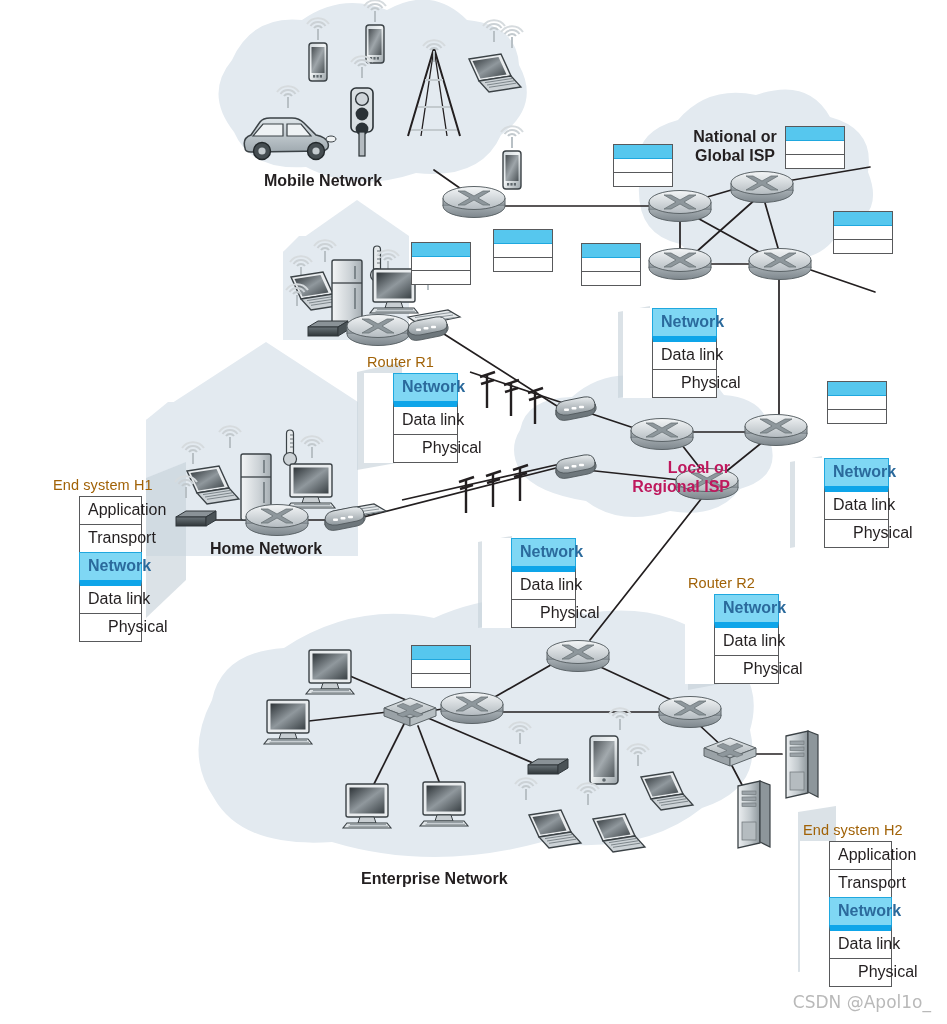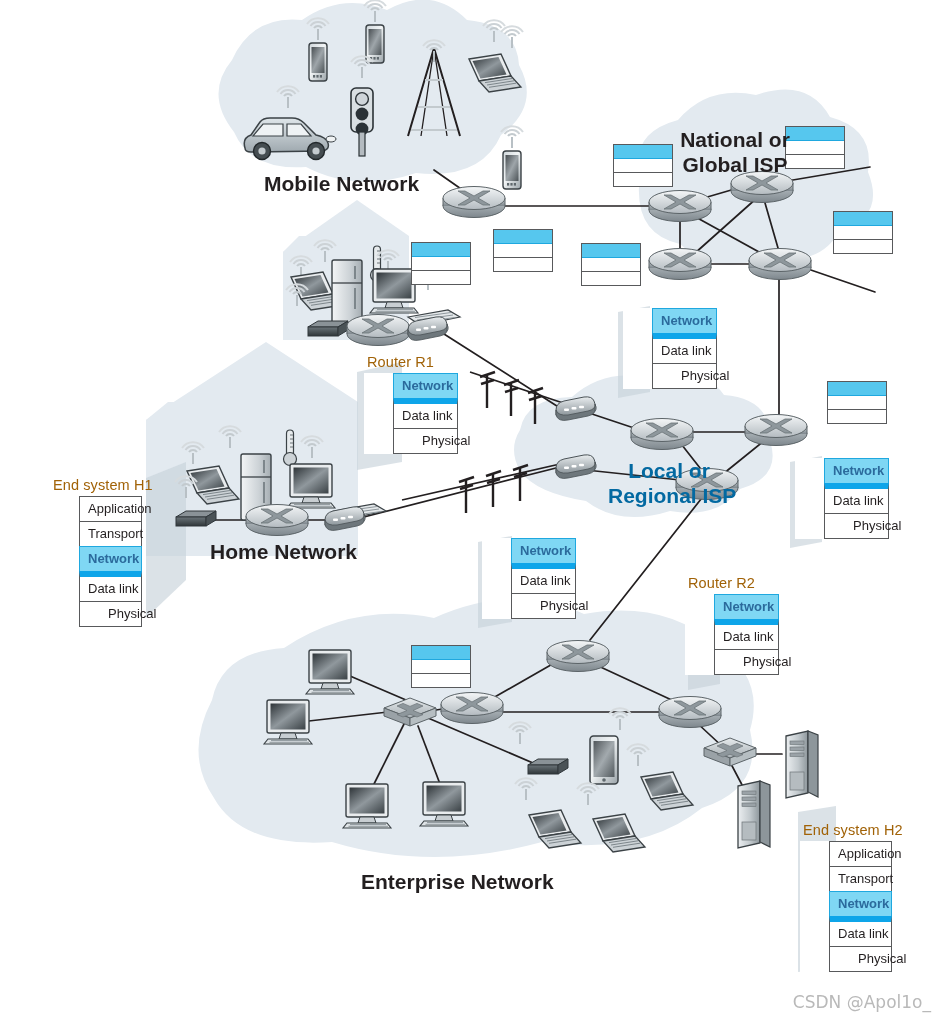--- a/index.html
+++ b/index.html
@@ -14,44 +14,44 @@
 
   
   .stack{position:absolute;z-index:40;}
   .stack .caption{
     font-size:14.5px;font-weight:400;color:#a16207;
     padding-left:3px;margin-bottom:3px;white-space:nowrap;letter-spacing:.1px;
   }
   .stack .rows{background:#fff;}
   .row{
     border:1px solid #58595b;border-bottom:none;
-    font-size:13px;text-align:center;color:#231f20;
+    font-size:16px;text-align:center;color:#231f20;
     line-height:1;padding:5px 8px 6px 8px;background:#fff;white-space:nowrap;margin-left:29px;
   }
   .row:last-child{border-bottom:1px solid #58595b;padding-left:28px;}
   .row.net{
     background:#7fd7f4;border:1.6px solid #1fa8df;border-bottom:none;
     color:#2b6a9c;font-weight:bold;
   }
   .row.net + .row{border-top:6px solid #0ea5e9;}
   .stack.wide .rows{width:92px;}
   .stack.r1 .rows{width:94px;}
 
   
   .ministack{position:absolute;z-index:38;background:#fff;border:1px solid #58595b;}
   .ministack i{display:block;height:13px;border-bottom:1px solid #58595b;background:#fff;}
   .ministack i:last-child{border-bottom:none;}
   .ministack i.b{background:#56c7ee;border-bottom:1.5px solid #1fa8df;}
 
   
   .region-label{
-    position:absolute;z-index:45;font-weight:bold;font-size:21px;
+    position:absolute;z-index:45;font-weight:bold;font-size:16px;
     color:#231f20;white-space:nowrap;text-align:center;line-height:1.18;
   }
-  .region-label.isp{color:#0369a1;}
+  .region-label.isp{color:#be185d;text-align:right;}
 
   
   .figcap{position:absolute;left:46px;top:985px;font-size:17.5px;z-index:60;}
   .figcap .fnum{color:#29abe2;font-weight:bold;font-family:"DejaVu Sans",sans-serif;}
   .figcap .dia{color:#29abe2;font-size:13px;}
   .figcap .ftxt{color:#231f20;font-family:"DejaVu Sans",sans-serif;}
   .watermark{
     position:absolute;right:16px;bottom:12px;color:#b9b9b9;font-size:17px;
     z-index:60;font-family:"DejaVu Sans",sans-serif;
   }

